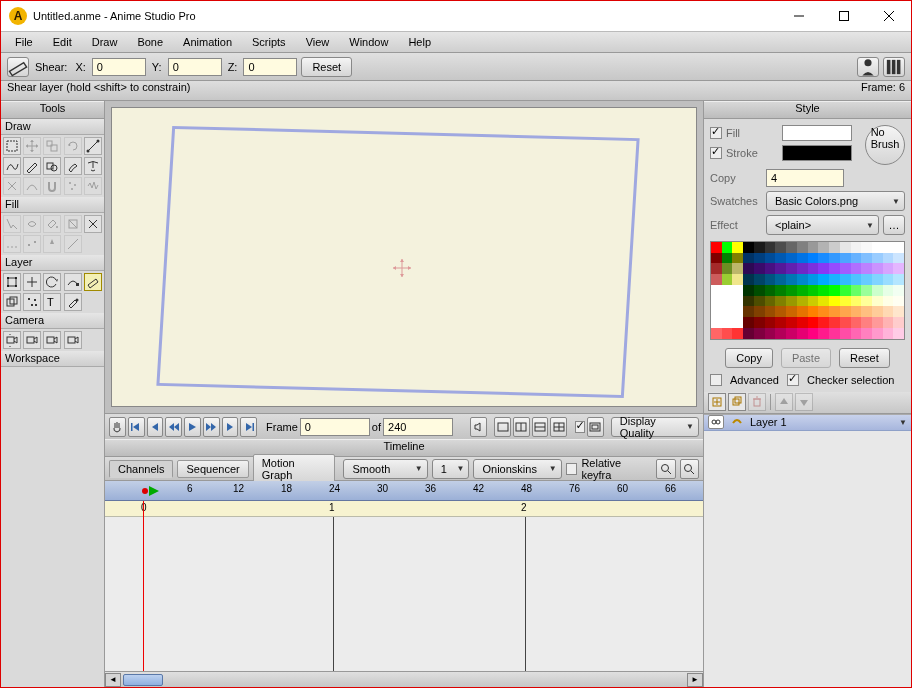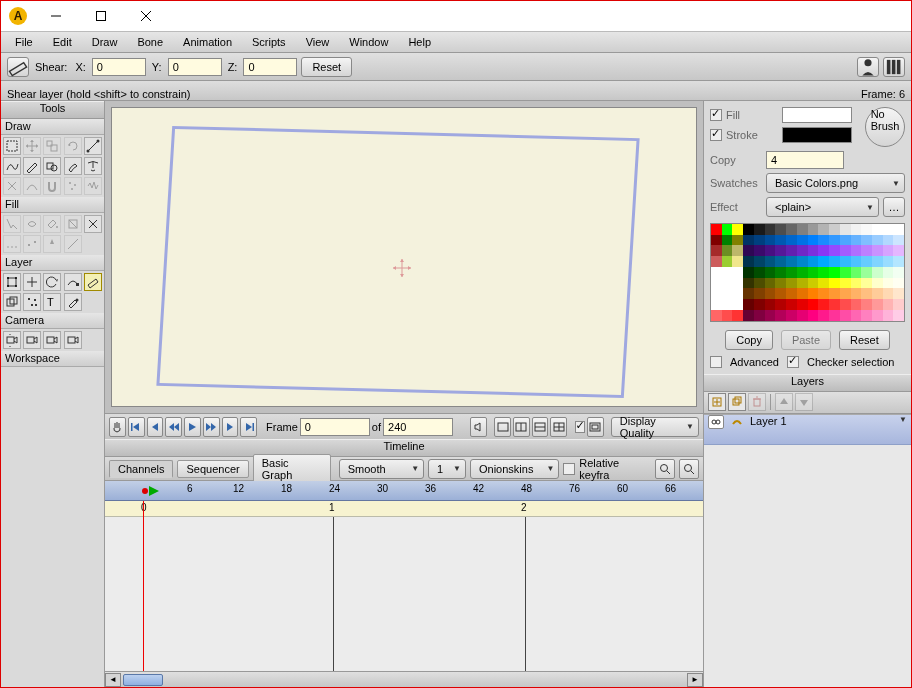--- a/index.html
+++ b/index.html
@@ -15,21 +15,21 @@
 .menubar { height: 22px; background: linear-gradient(#e6e6e6,#cfcfcf); display: flex; align-items: center; padding: 0 4px; border-top: 1px solid #bbb; border-bottom: 1px solid #999; }
 .menubar div { padding: 2px 10px; color: #000; }
 
 .optbar { height: 28px; background: linear-gradient(#e0e0e0,#c7c7c7); display: flex; align-items: center; padding: 0 6px; border-bottom: 1px solid #999; gap: 4px; }
 .optlabel { color: #000; margin: 0 2px; }
 .numfield { width: 54px; height: 18px; background: #fffbe0; border: 1px solid #888; padding: 1px 4px; }
 .btn { height: 20px; padding: 0 10px; background: linear-gradient(#f5f5f5,#d5d5d5); border: 1px solid #888; border-radius: 3px; display: inline-flex; align-items: center; }
 .iconbox { width: 22px; height: 20px; background: linear-gradient(#f5f5f5,#d5d5d5); border: 1px solid #888; border-radius: 3px; display: inline-flex; align-items: center; justify-content: center; }
 .spacer { flex: 1; }
 
-.hintbar { height: 20px; background: linear-gradient(#dedede,#c7c7c7); display: flex; align-items: flex-end; padding: 0 6px; border-bottom: 1px solid #999; }
+.hintbar { height: 20px; background: linear-gradient(#dedede,#c7c7c7); display: flex; align-items: flex-start; padding: 0 6px; border-bottom: 1px solid #999; }
 
 .workarea { display: flex; height: calc(100% - 30px - 22px - 28px - 20px); }
 .leftcol { width: 104px; background: #dadada; border-right: 1px solid #999; display: flex; flex-direction: column; overflow: hidden; }
 .panelhdr { height: 18px; background: linear-gradient(#d8d8d8,#bcbcbc); border-top: 1px solid #eee; border-bottom: 1px solid #999; text-align: center; font-weight: normal; }
 .grouplabel { height: 16px; background: linear-gradient(#e6e6e6,#cecece); border-bottom: 1px solid #aaa; padding: 1px 4px; }
 .toolgrid { display: grid; grid-template-columns: repeat(5, 1fr); padding: 2px; gap: 2px; }
 .tool { width: 18px; height: 18px; border: 1px solid #aaa; background: #e2e2e2; display: flex; align-items: center; justify-content: center; }
 .tool.dim { opacity: 0.35; }
 .tool.active { background: #f3f0b5; border-color: #a08a00; }
 .tool svg { width: 14px; height: 14px; }
@@ -71,28 +71,29 @@
 .nobrush { width: 40px; height: 40px; }
 .chk { width: 12px; height: 12px; border: 1px solid #888; background: #eee; display: inline-block; position: relative; }
 .chk.on::after { content: "✓"; position: absolute; top: -3px; left: 0; font-size: 11px; }
 
 .palette { display: grid; grid-template-columns: repeat(18, 1fr); gap: 0; border: 1px solid #888; margin-top: 2px; }
 .palette div { aspect-ratio: 1; }
 
 .layers-body { flex: 1; background: #e8e8e8; border-top: 1px solid #aaa; display: flex; flex-direction: column; }
 .layers-toolbar { height: 22px; display: flex; align-items: center; padding: 2px 4px; gap: 2px; background: linear-gradient(#e0e0e0,#c7c7c7); border-bottom: 1px solid #999; }
 .laybtn { width: 18px; height: 18px; border: 1px solid #888; background: #e8e8e8; display: flex; align-items: center; justify-content: center; }
-.layerrow { height: 30px; background: linear-gradient(#c8d2ec,#a7b6dd); display: flex; align-items: flex-start; padding: 0 4px; gap: 6px; border-bottom: 1px solid #8ea0c8; }
+.layerrow { height: 16px; background: linear-gradient(#c8d2ec,#a7b6dd); display: flex; align-items: center; padding: 0 4px; gap: 6px; border-bottom: 1px solid #8ea0c8; }
 .layerrow .vis { width: 16px; height: 14px; border: 1px solid #888; background: #fff; border-radius: 2px; display: flex; align-items: center; justify-content: center; }
 </style>
 </head>
 <body>
 
 <div class="titlebar">
   <span class="app-icon">A</span>
+  <span class="title">Untitled.anme - Anime Studio Pro</span>
   <div class="winbtns">
     <div class="winbtn">
         <svg viewBox="0 0 10 10">
           <line x1="0" y1="5" x2="10" y2="5" stroke="#000"></line>
         </svg>
       </div>
     <div class="winbtn">
         <svg viewBox="0 0 10 10">
           <rect x="0.5" y="0.5" width="9" height="9" fill="none" stroke="#000"></rect>
         </svg>
@@ -485,21 +486,21 @@
         </span>
       <span style="width:4px"></span>
       <span class="dropdown">Display Quality</span>
     </div>
 
     <div class="timeline">
       <div class="panelhdr">Timeline</div>
       <div class="tl-tabs">
         <span class="tab active">Channels</span>
         <span class="tab">Sequencer</span>
-        <span class="tab">Basic Graph</span>
+        <span class="tab">Motion Graph</span>
         <span class="spacer"></span>
         <span class="dropdown" style="width:86px">Smooth</span>
         <span class="dropdown" style="width:38px">1</span>
         <span class="dropdown" style="width:90px">Onionskins</span>
         <span class="chk"></span>
         <span>Relative keyfra</span>
         <span class="pbtn">
             <svg viewBox="0 0 12 12">
               <circle cx="5" cy="5" r="3.5" fill="none" stroke="#333"></circle>
               <line x1="8" y1="8" x2="11" y2="11" stroke="#333"></line>
@@ -546,20 +547,21 @@
       <div class="tl-scroll">
         <span class="arrow">◄</span>
         <span class="thumb"></span>
         <span class="spacer"></span>
         <span class="arrow">►</span>
       </div>
     </div>
   </div>
 
   <div class="rightcol">
+    <div class="panelhdr">Style</div>
     <div class="style-body">
       <div style="display:flex; gap:6px;">
         <div style="flex:1;">
           <div class="style-row">
               <span class="chk on"></span>
               <label>Fill</label>
               <span class="swatch-fill"></span>
             </div>
           <div class="style-row" style="margin-top:4px;">
               <span class="chk on"></span>
@@ -752,21 +754,20 @@
         <span class="btn">Reset</span>
       </div>
       <div class="style-row" style="gap:8px; margin-top:2px;">
         <span class="chk"></span>
           <span>Advanced</span>
         <span class="chk on"></span>
           <span>Checker selection</span>
       </div>
     </div>
 
-    <div class="panelhdr">Layers</div>
     <div class="layers-toolbar">
       <span class="laybtn">
           <svg width="12" height="12" viewBox="0 0 12 12">
             <rect x="2" y="2" width="8" height="8" fill="none" stroke="#a70"></rect>
             <path d="M6 3v6M3 6h6" stroke="#a70"></path>
           </svg>
         </span>
       <span class="laybtn">
           <svg width="12" height="12" viewBox="0 0 12 12">
             <rect x="2" y="3" width="6" height="6" fill="none" stroke="#a70"></rect>

